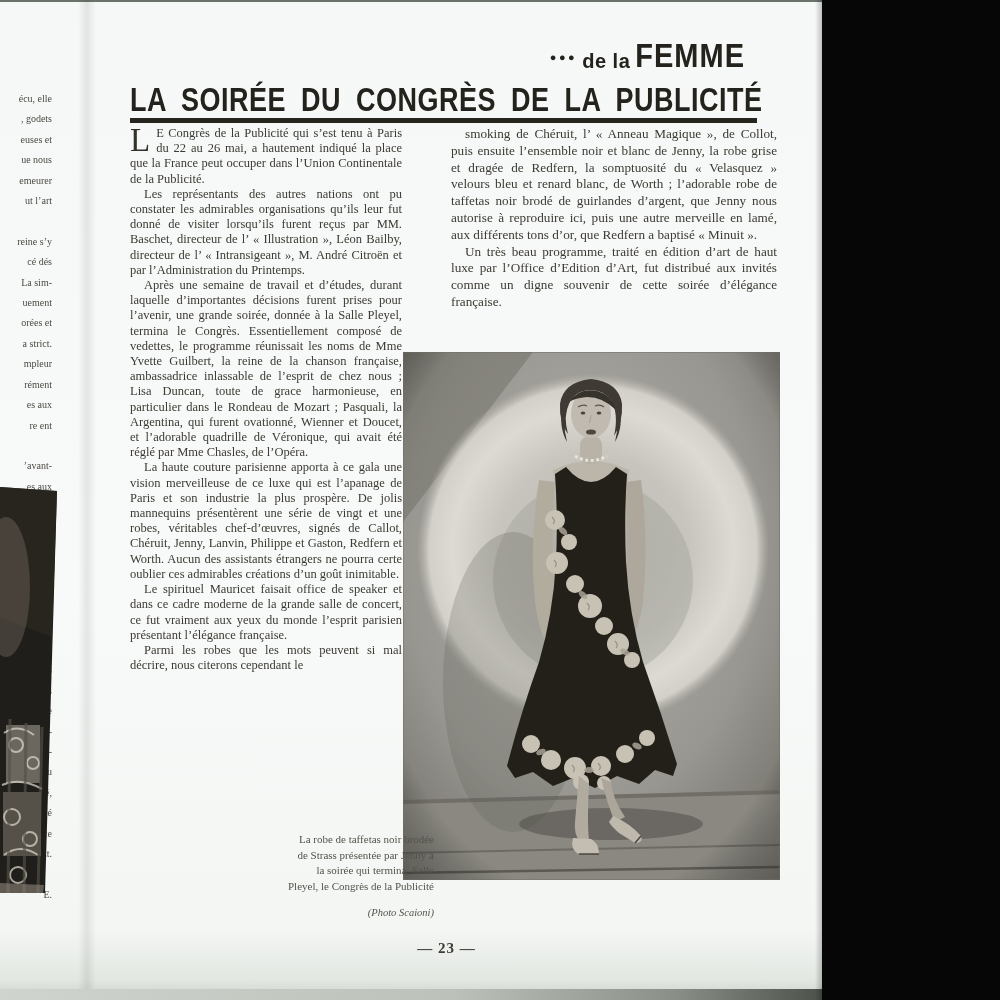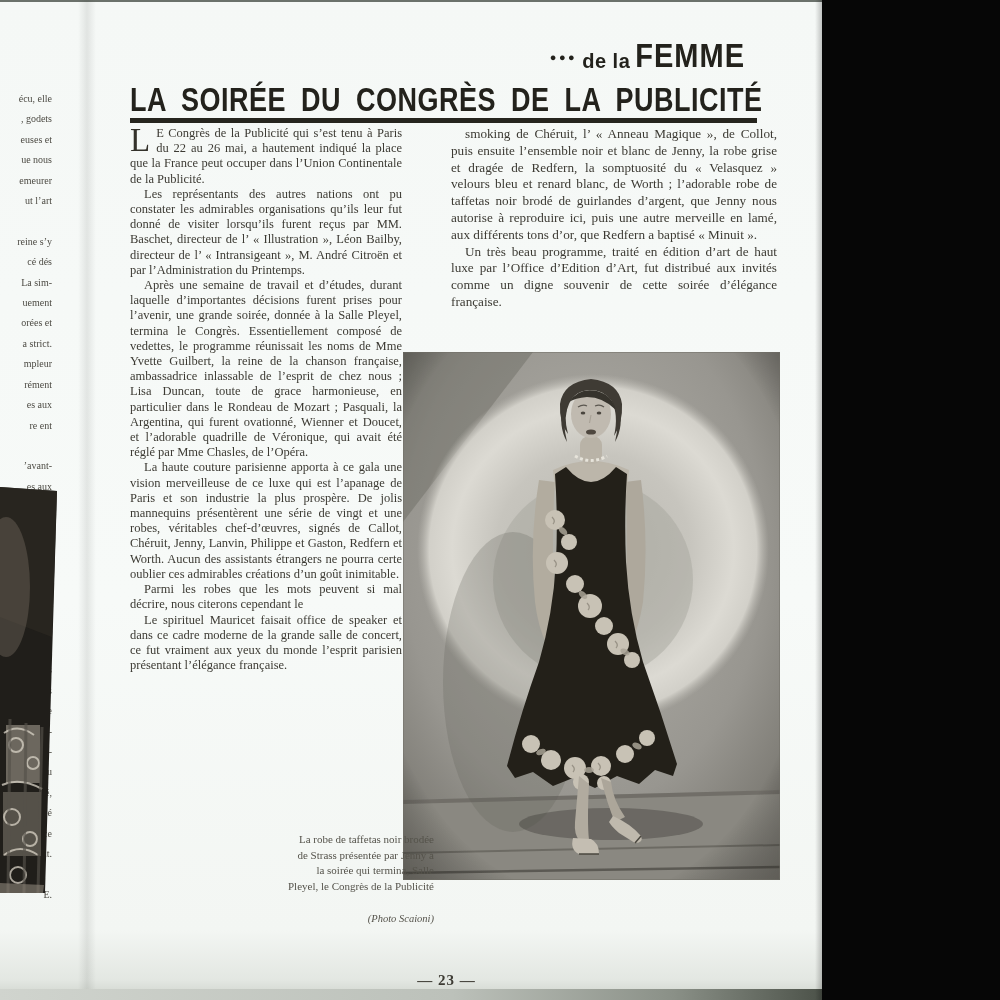--- a/index.html
+++ b/index.html
@@ -64,25 +64,25 @@
     float:left;font-size:33px;line-height:27px;padding:1px 6px 0 0;
     color:#34322b;font-weight:400;
   }
   
   .photo{position:absolute;left:403px;top:352px;}
   
   .caption{
     position:absolute;left:256px;top:832px;width:178px;
     text-align:right;font-size:11px;line-height:15.5px;color:#55534b;
   }
-  .caption .credit{font-style:italic;font-size:10.5px;margin-top:17px;}
+  .caption .credit{font-style:italic;font-size:10.5px;margin-top:11px;}
   
   .pageno{
     position:absolute;left:130px;top:940px;width:633px;text-align:center;
-    font-size:15px;font-weight:700;letter-spacing:1px;color:#3d3b34;margin-top:32px;
+    font-size:15px;font-weight:700;letter-spacing:1px;color:#3d3b34;
   }
 </style>
 </head>
 <body>
 
 <div class="stage">
   <div class="page">
 
     <div class="top-edge"></div>
     <div class="spine-fold"></div>
@@ -164,22 +164,22 @@
     <div class="title-rule"></div>
 
     <div class="col col-left">
       <p class="para lead">
         <span class="dropcap">L</span><span>E Congrès de la Publicité qui s’est tenu à Paris du 22 au 26 mai, a hautement indiqué la place que la France peut occuper dans l’Union Continentale de la Publicité.</span>
       </p>
       <div>
           <p class="para indent">Les représentants des autres nations ont pu constater les admirables organisations qu’ils leur fut donné de visiter lorsqu’ils furent reçus par MM. Baschet, directeur de l’ « Illustration », Léon Bailby, directeur de l’ « Intransigeant », M. André Citroën et par l’Administration du Printemps.</p>
           <p class="para indent">Après une semaine de travail et d’études, durant laquelle d’importantes décisions furent prises pour l’avenir, une grande soirée, donnée à la Salle Pleyel, termina le Congrès. Essentiellement composé de vedettes, le programme réunissait les noms de Mme Yvette Guilbert, la reine de la chanson française, ambassadrice inlassable de l’esprit de chez nous ; Lisa Duncan, toute de grace harmonieuse, en particulier dans le Rondeau de Mozart ; Pasquali, la Argentina, qui furent ovationné, Wienner et Doucet, et l’adorable quadrille de Véronique, qui avait été réglé par Mme Chasles, de l’Opéra.</p>
           <p class="para indent">La haute couture parisienne apporta à ce gala une vision merveilleuse de ce luxe qui est l’apanage de Paris et son industrie la plus prospère. De jolis mannequins présentèrent une série de vingt et une robes, véritables chef-d’œuvres, signés de Callot, Chéruit, Jenny, Lanvin, Philippe et Gaston, Redfern et Worth. Aucun des assistants étrangers ne pourra certe oublier ces admirables créations d’un goût inimitable.</p>
+          <p class="para indent">Le spirituel Mauricet faisait office de speaker et dans ce cadre moderne de la grande salle de concert, ce fut vraiment aux yeux du monde l’esprit parisien présentant l’élégance française.</p>
           <p class="para indent">Parmi les robes que les mots peuvent si mal décrire, nous citerons cependant le</p>
-          <p class="para indent">Le spirituel Mauricet faisait office de speaker et dans ce cadre moderne de la grande salle de concert, ce fut vraiment aux yeux du monde l’esprit parisien présentant l’élégance française.</p>
         </div>
     </div>
 
     <div class="col col-right">
         <p class="para indent">smoking de Chéruit, l’ « Anneau Magique », de Collot, puis ensuite l’ensemble noir et blanc de Jenny, la robe grise et dragée de Redfern, la somptuosité du « Velasquez » velours bleu et renard blanc, de Worth ; l’adorable robe de taffetas noir brodé de guirlandes d’argent, que Jenny nous autorise à reproduire ici, puis une autre merveille en lamé, aux différents tons d’or, que Redfern a baptisé « Minuit ».</p>
         <p class="para indent">Un très beau programme, traité en édition d’art de haut luxe par l’Office d’Edition d’Art, fut distribué aux invités comme un digne souvenir de cette soirée d’élégance française.</p>
       </div>
 
     <svg class="photo" width="377" height="528" viewBox="0 0 377 528">
       <defs>

